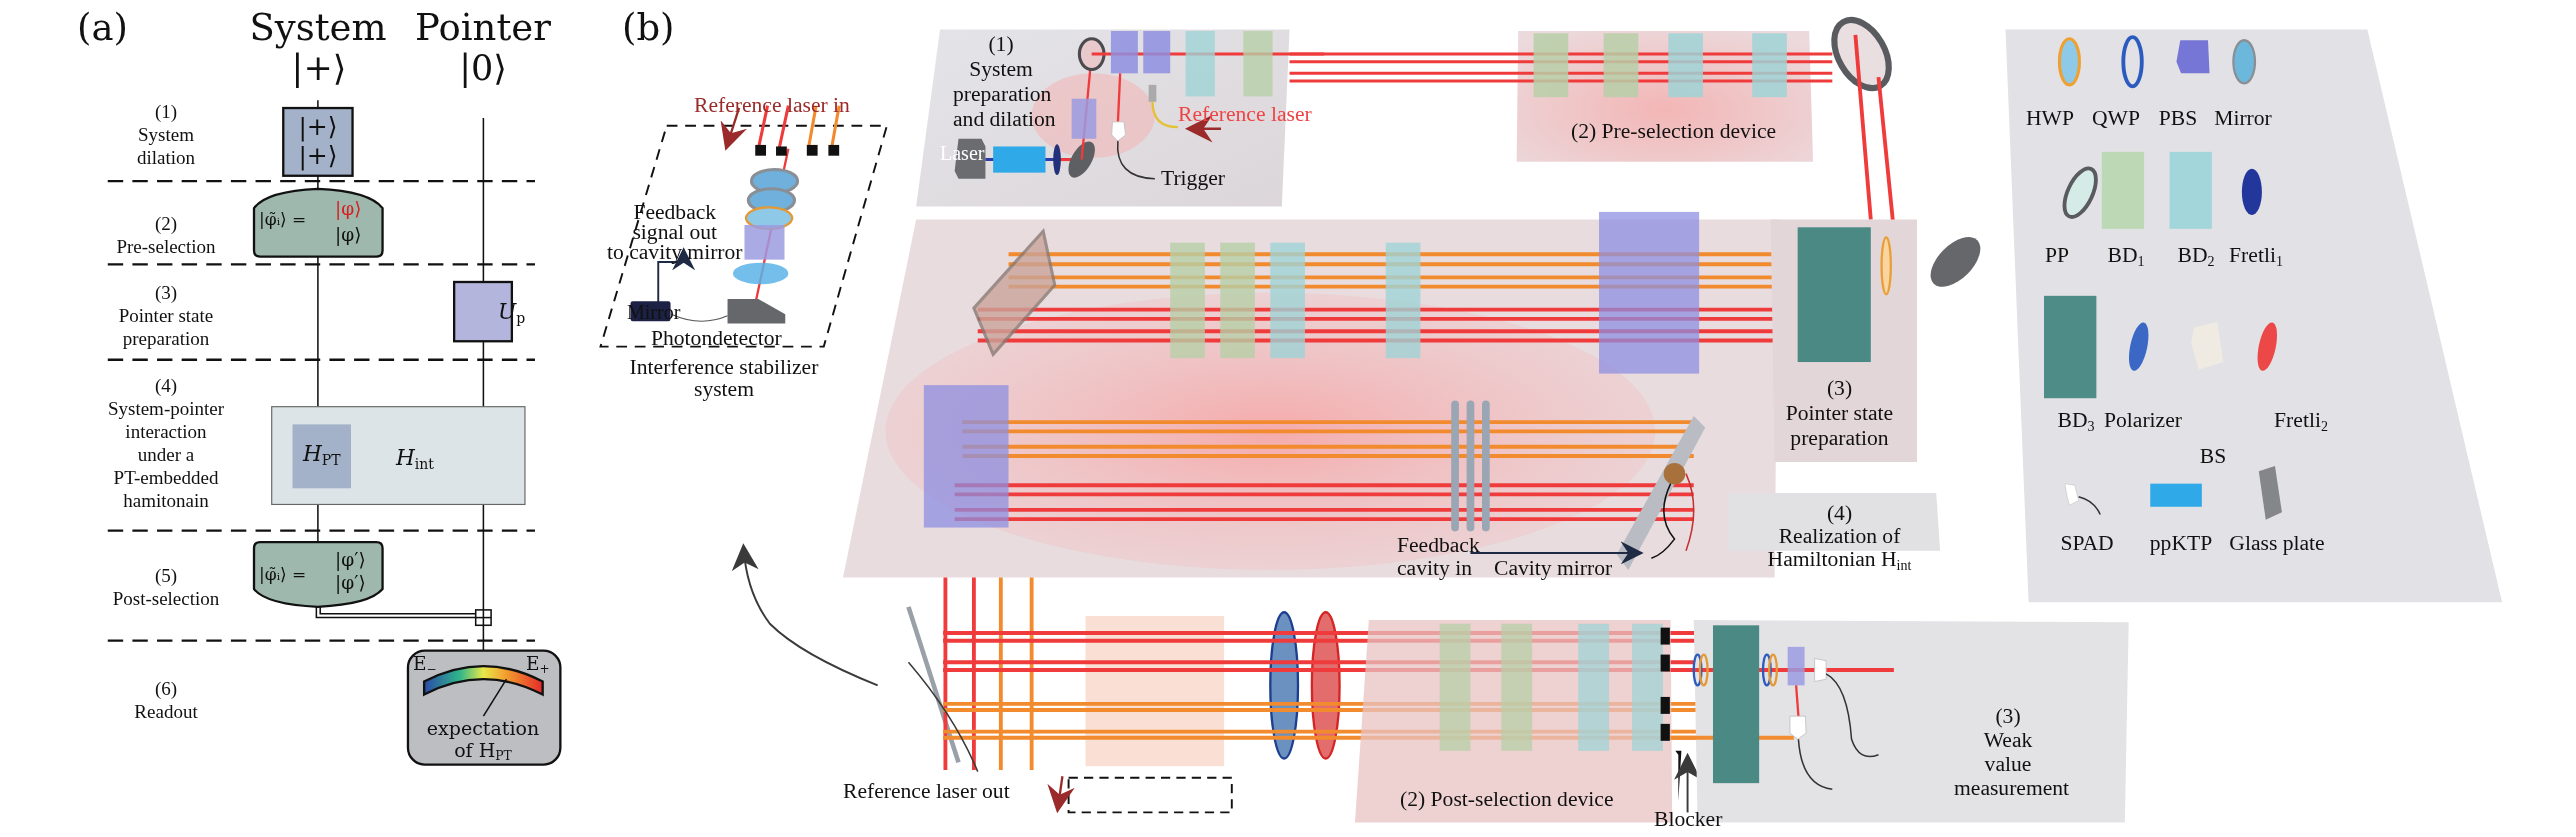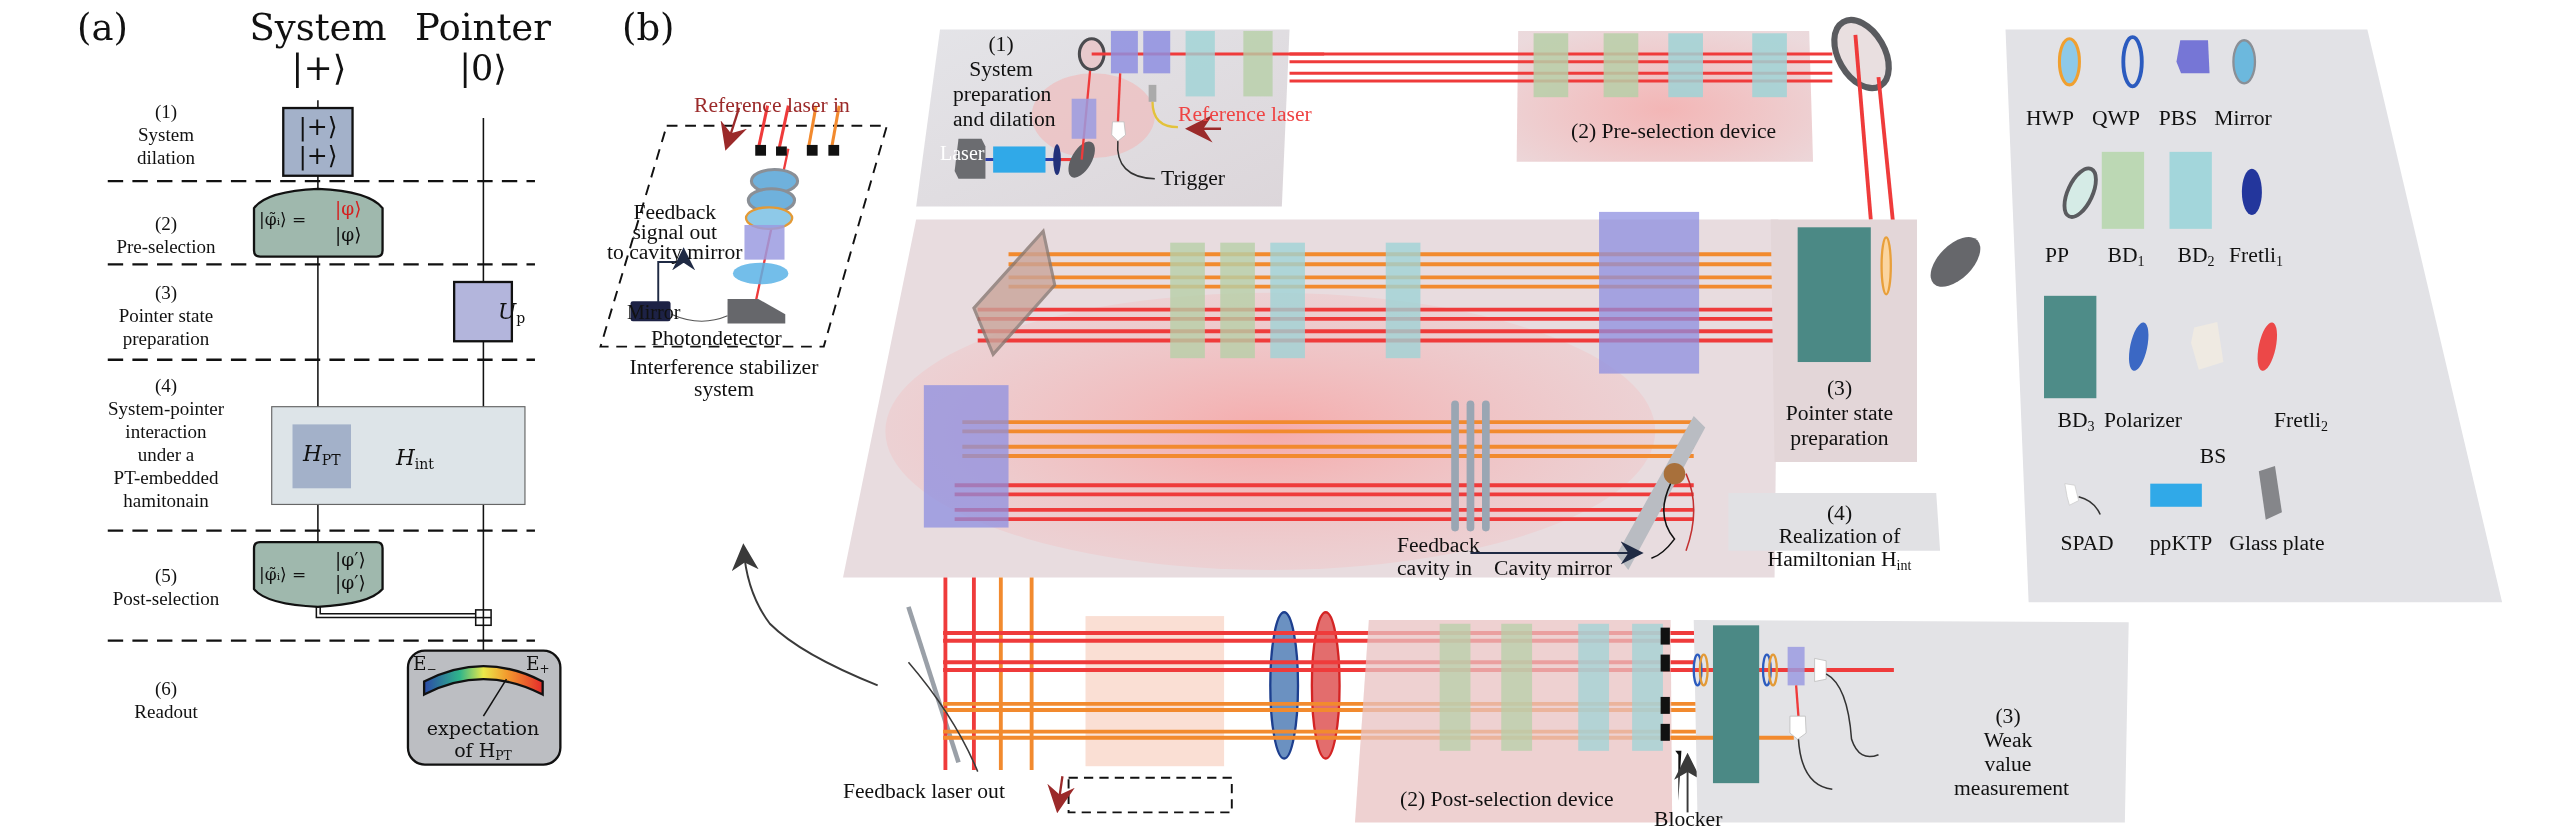--- a/index.html
+++ b/index.html
@@ -377,21 +377,21 @@
   <div>(4)</div>
   <div>Realization of</div>
   <div><span>Hamiltonian H</span><sub>int</sub></div>
 </div>
 <div class="lbl-b" style="left:1397px;top:534px;width:69px;line-height:23px;">
   <div>Feedback</div>
     <div>cavity in</div>
 </div>
 <div class="lbl-b" style="left:1494px;top:556px;">Cavity mirror</div>
 
-<div class="lbl-b" style="left:843px;top:779px;">Feedback laser out</div>
+<div class="lbl-b" style="left:843px;top:779px;">Reference laser out</div>
 <div class="lbl-b" style="left:1400px;top:787px;">(2) Post-selection device</div>
 <div class="lbl-b" style="left:1654px;top:807px;">Blocker</div>
 <div class="lbl-b" style="left:1954px;top:704px;width:108px;line-height:24px;">
   <div>(3)</div>
     <div>Weak</div>
     <div>value</div>
     <div>measurement</div>
 </div>
 
 <div>

